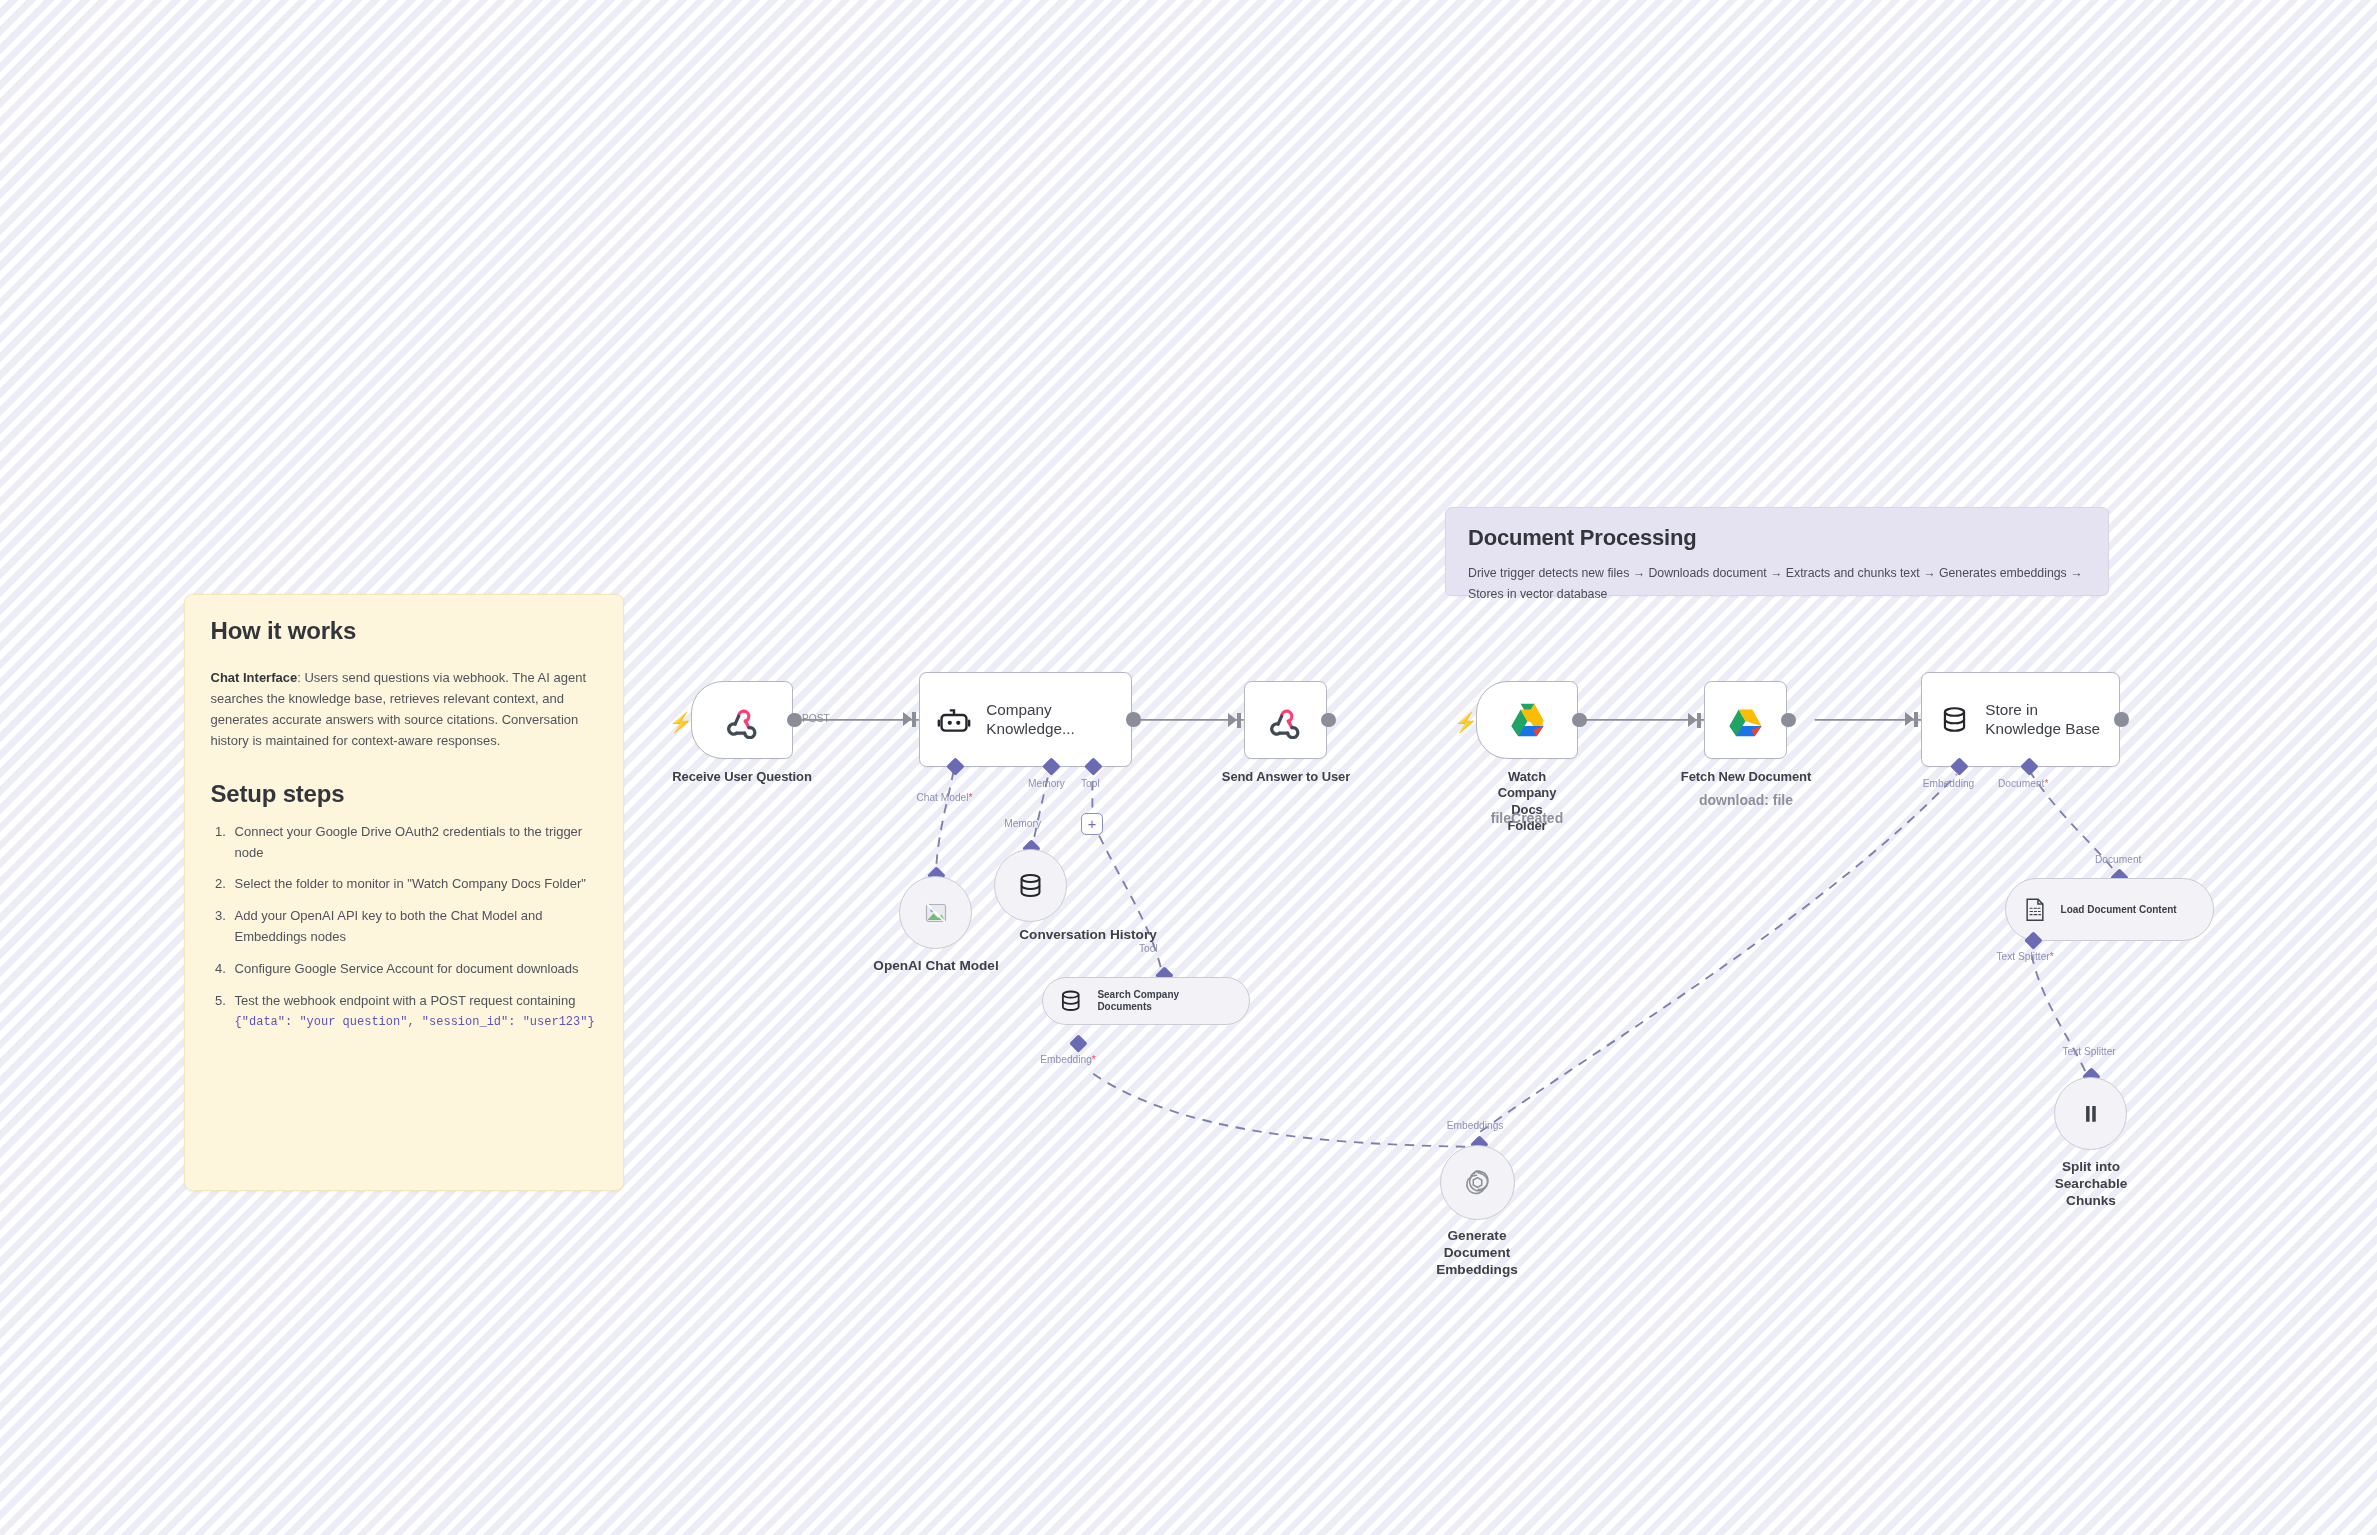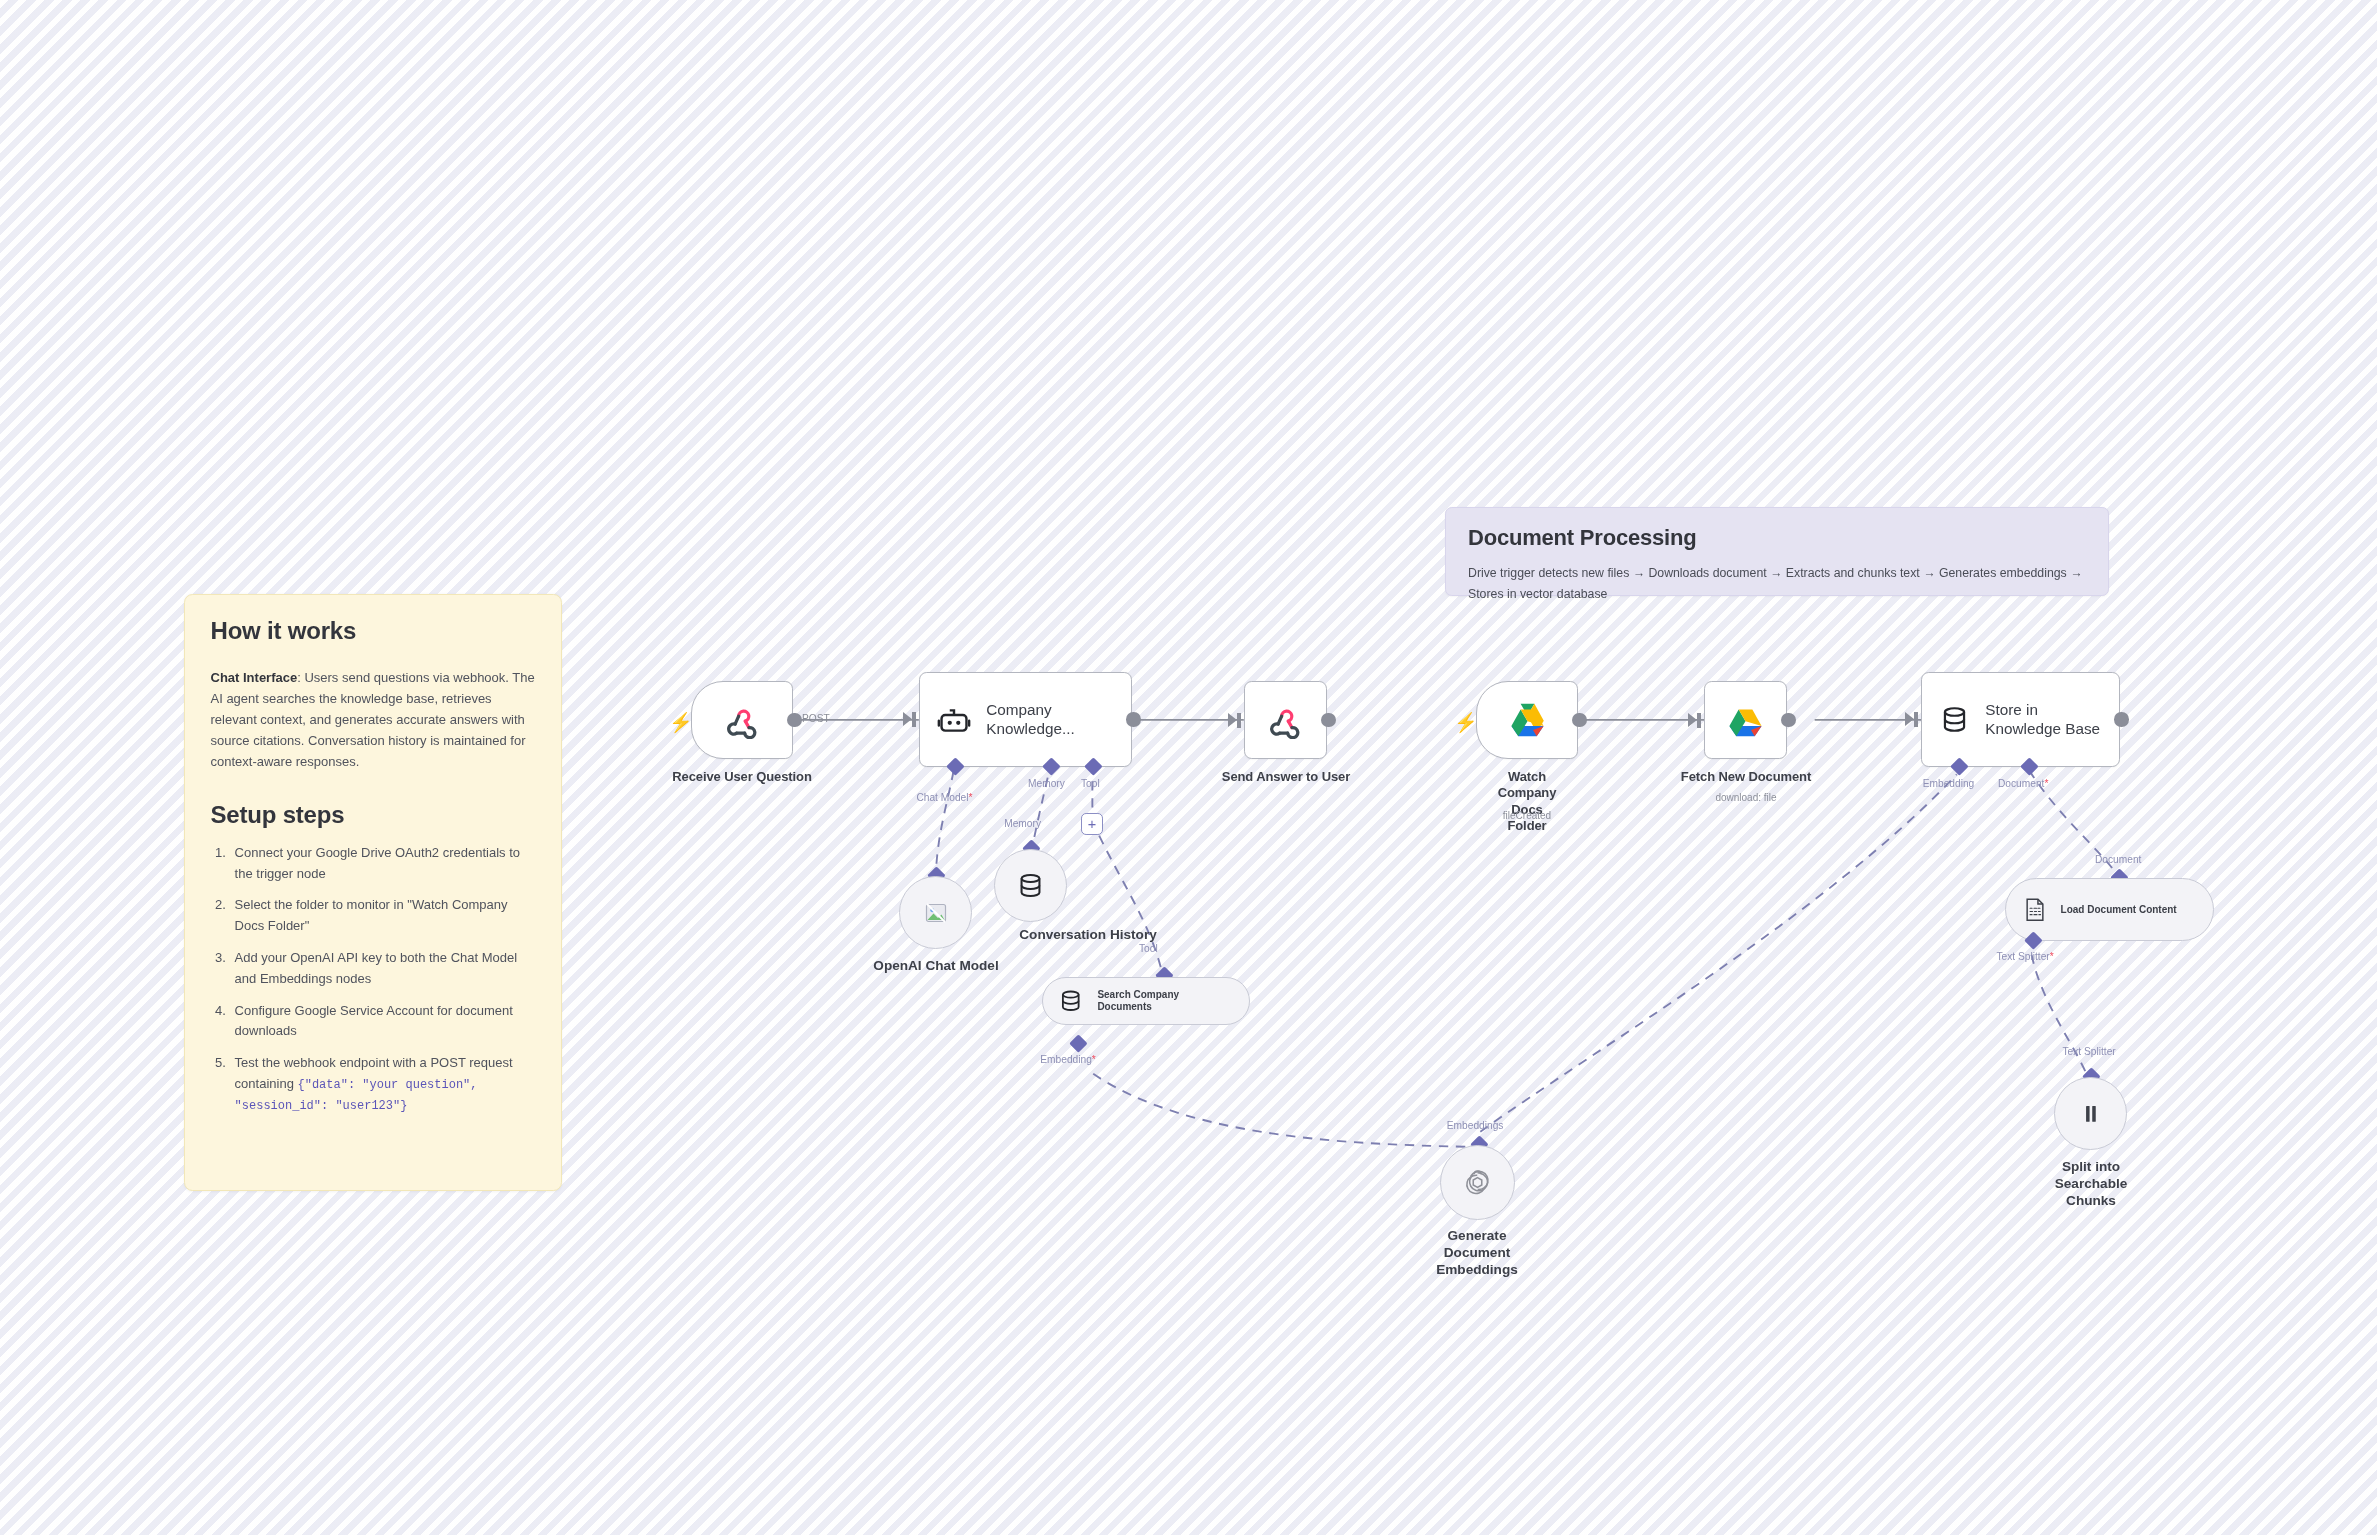--- a/index.html
+++ b/index.html
@@ -77,21 +77,21 @@
   }
   .node-label {
     position: absolute; left: 50%; transform: translateX(-50%);
     text-align: center; white-space: nowrap;
     font-size: 13px; font-weight: 600; color: #3d4049;
     letter-spacing: -0.1px; line-height: 1.25;
   }
   .node-sub {
     position: absolute; left: 50%; transform: translateX(-50%);
     text-align: left; white-space: nowrap;
-    font-size: 10px; color: #8d909b; font-weight: 400;
+    font-size: 14px; color: #8d909b; font-weight: 700;
   }
   .sub-node {
     position: absolute;
     background: #f3f3f7;
     border: 1.2px solid #c9cbd6;
     border-radius: 850px;
     display: flex; align-items: center;
   }
   .sub-node.round { border-radius: 50%; justify-content: center; }
   .sub-label {
@@ -162,21 +162,21 @@
 
     <path d="M 1285 1262 C 1400 1340, 1600 1345, 1735 1348" stroke="#7d7fb0" stroke-width="2.2" fill="none" stroke-dasharray="11 9"></path>
 
     <path d="M 1740 1330 C 1880 1230, 2150 1070, 2300 910" stroke="#7d7fb0" stroke-width="2.2" fill="none" stroke-dasharray="11 9"></path>
 
     <path d="M 2385 905 C 2420 960, 2470 1000, 2490 1030" stroke="#7d7fb0" stroke-width="2.2" fill="none" stroke-dasharray="11 9"></path>
 
     <path d="M 2388 1122 C 2400 1180, 2440 1230, 2455 1268" stroke="#7d7fb0" stroke-width="2.2" fill="none" stroke-dasharray="11 9"></path>
   </svg>
 
-  <div class="sticky sticky-yellow" style="left:184px; top:594px; width:378px; height:597px;">
+  <div class="sticky sticky-yellow" style="left:184px; top:594px; width:440px; height:597px;">
     <h2>How it works</h2>
     <p><b>Chat Interface</b><span>: Users send questions via webhook. The AI agent searches the knowledge base, retrieves relevant context, and generates accurate answers with source citations. Conversation history is maintained for context-aware responses.</span></p>
     <h2 class="setup">Setup steps</h2>
     <ol>
       <li>Connect your Google Drive OAuth2 credentials to the trigger node</li>
       <li>Select the folder to monitor in "Watch Company Docs Folder"</li>
       <li>Add your OpenAI API key to both the Chat Model and Embeddings nodes</li>
       <li>Configure Google Service Account for document downloads</li>
       <li><span>Test the webhook endpoint with a POST request containing </span><code class="mono">{"data": "your question", "session_id": "user123"}</code></li>
     </ol>

